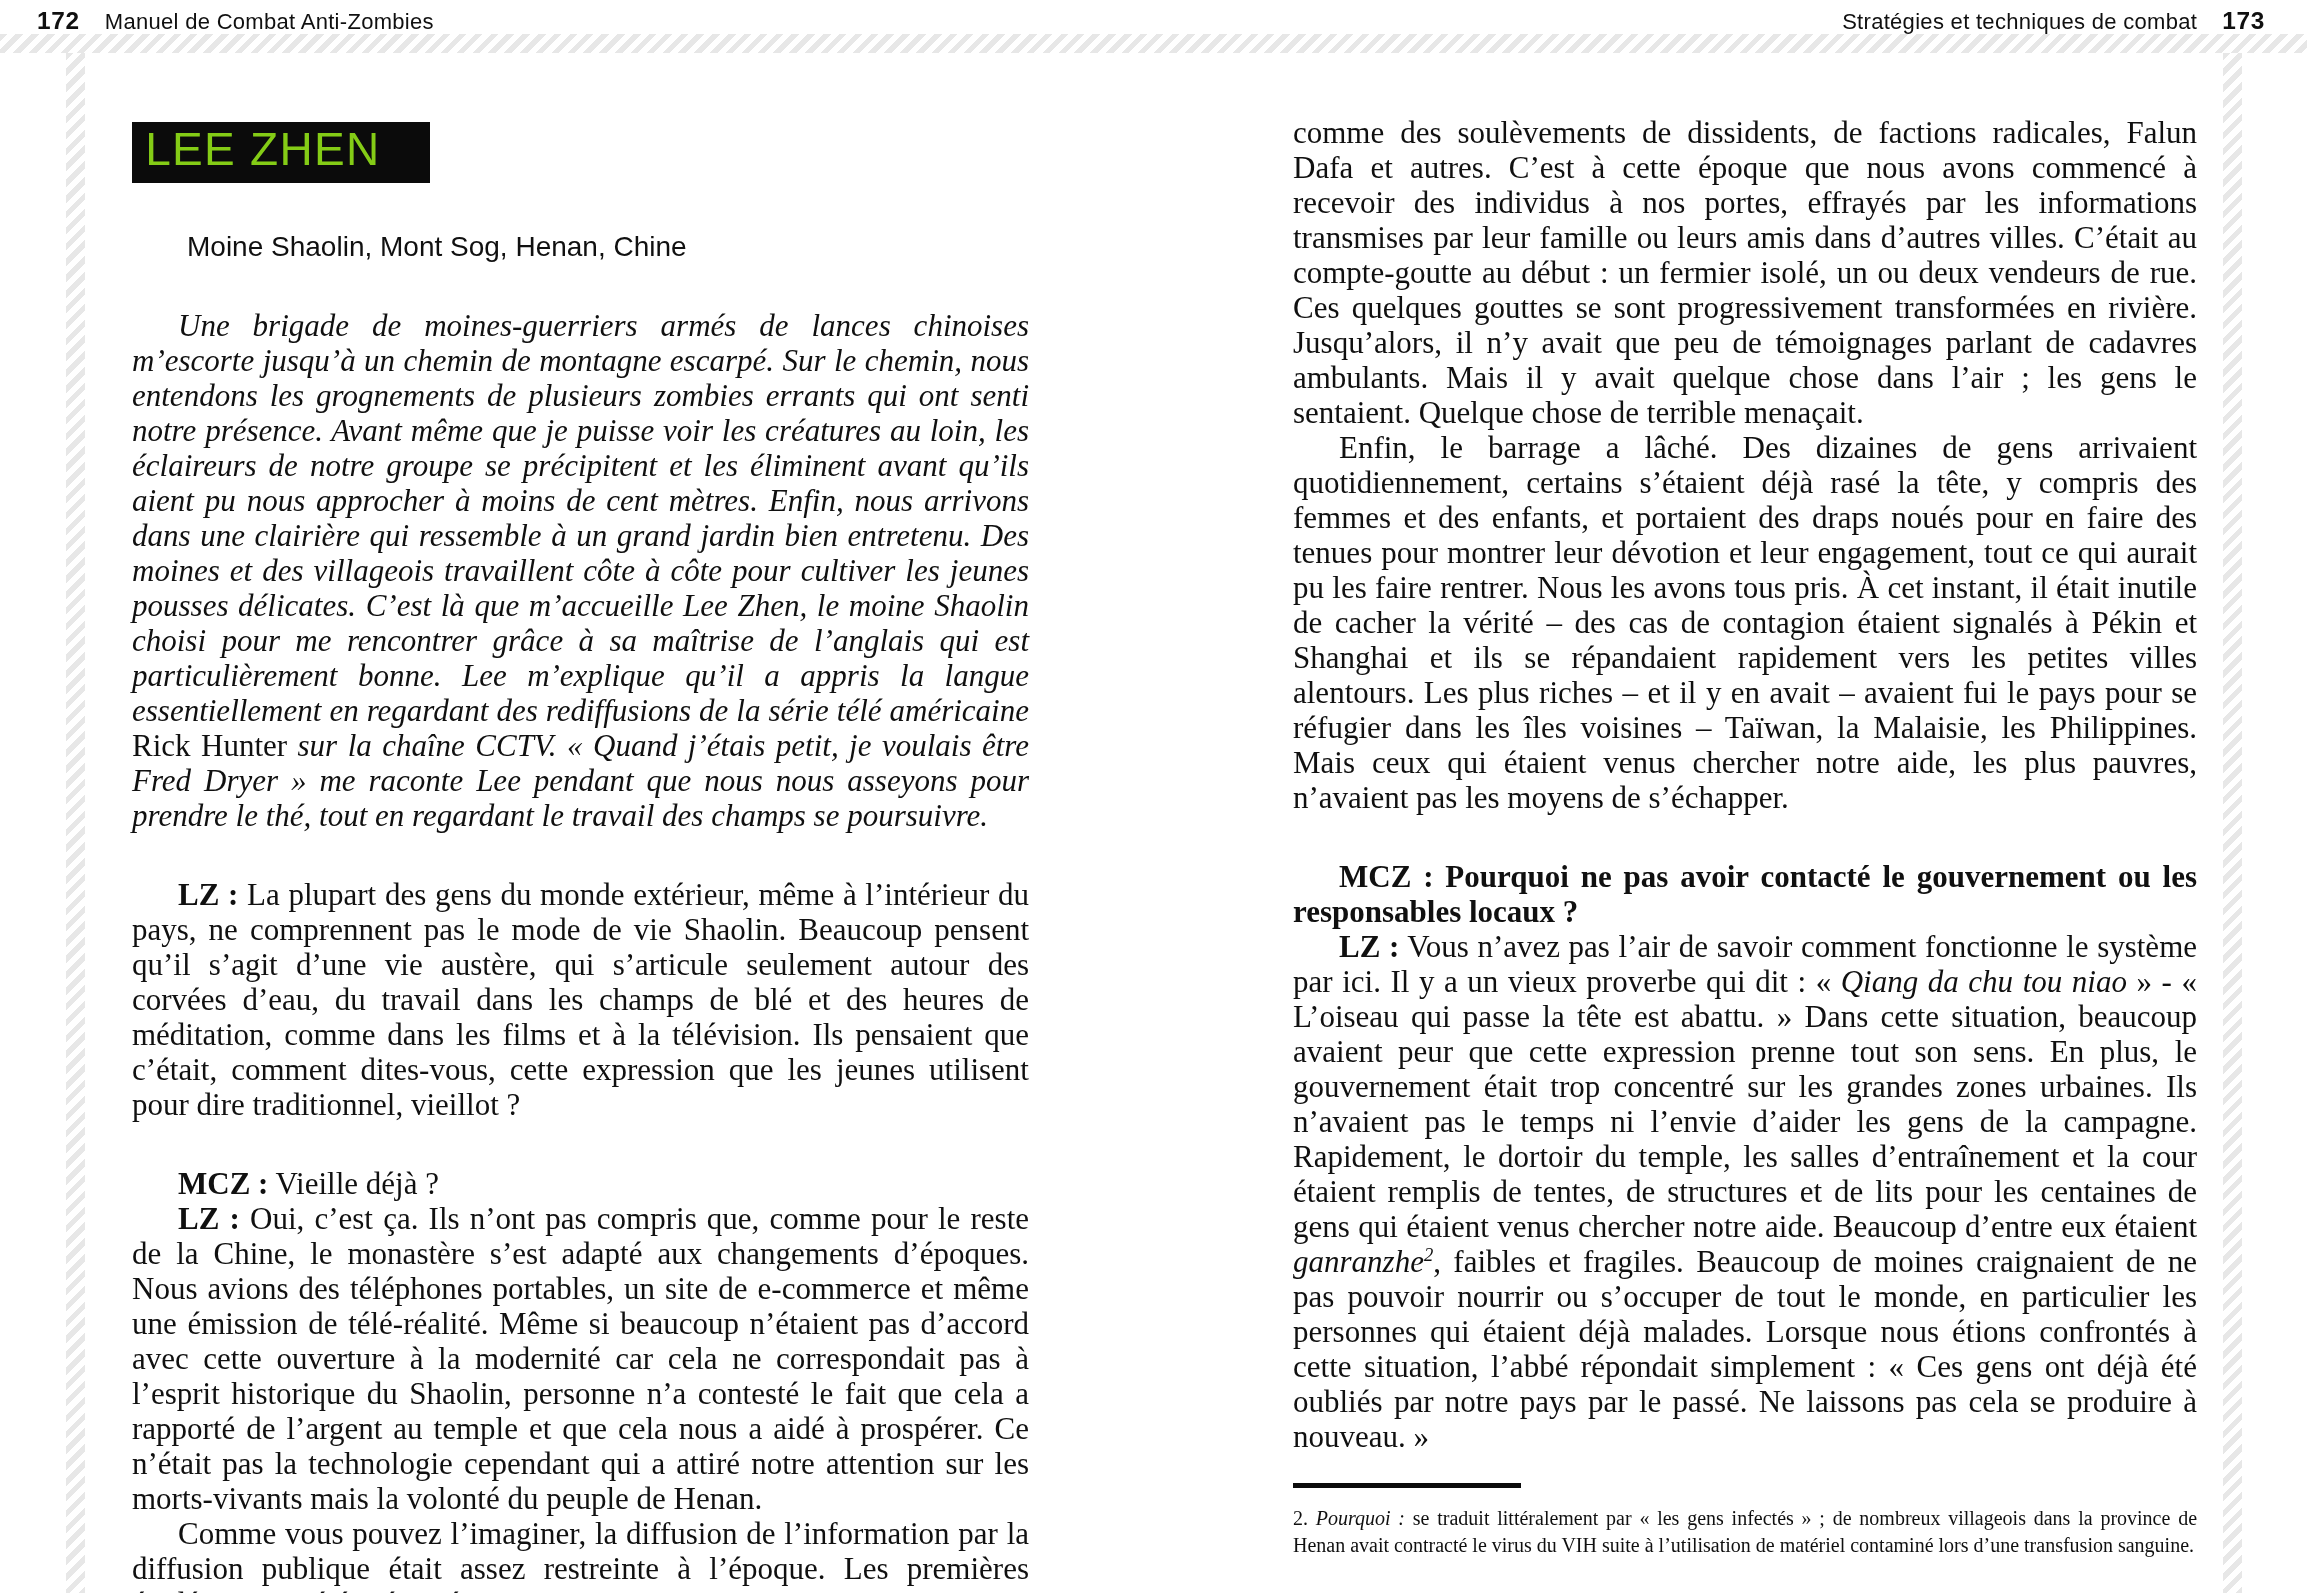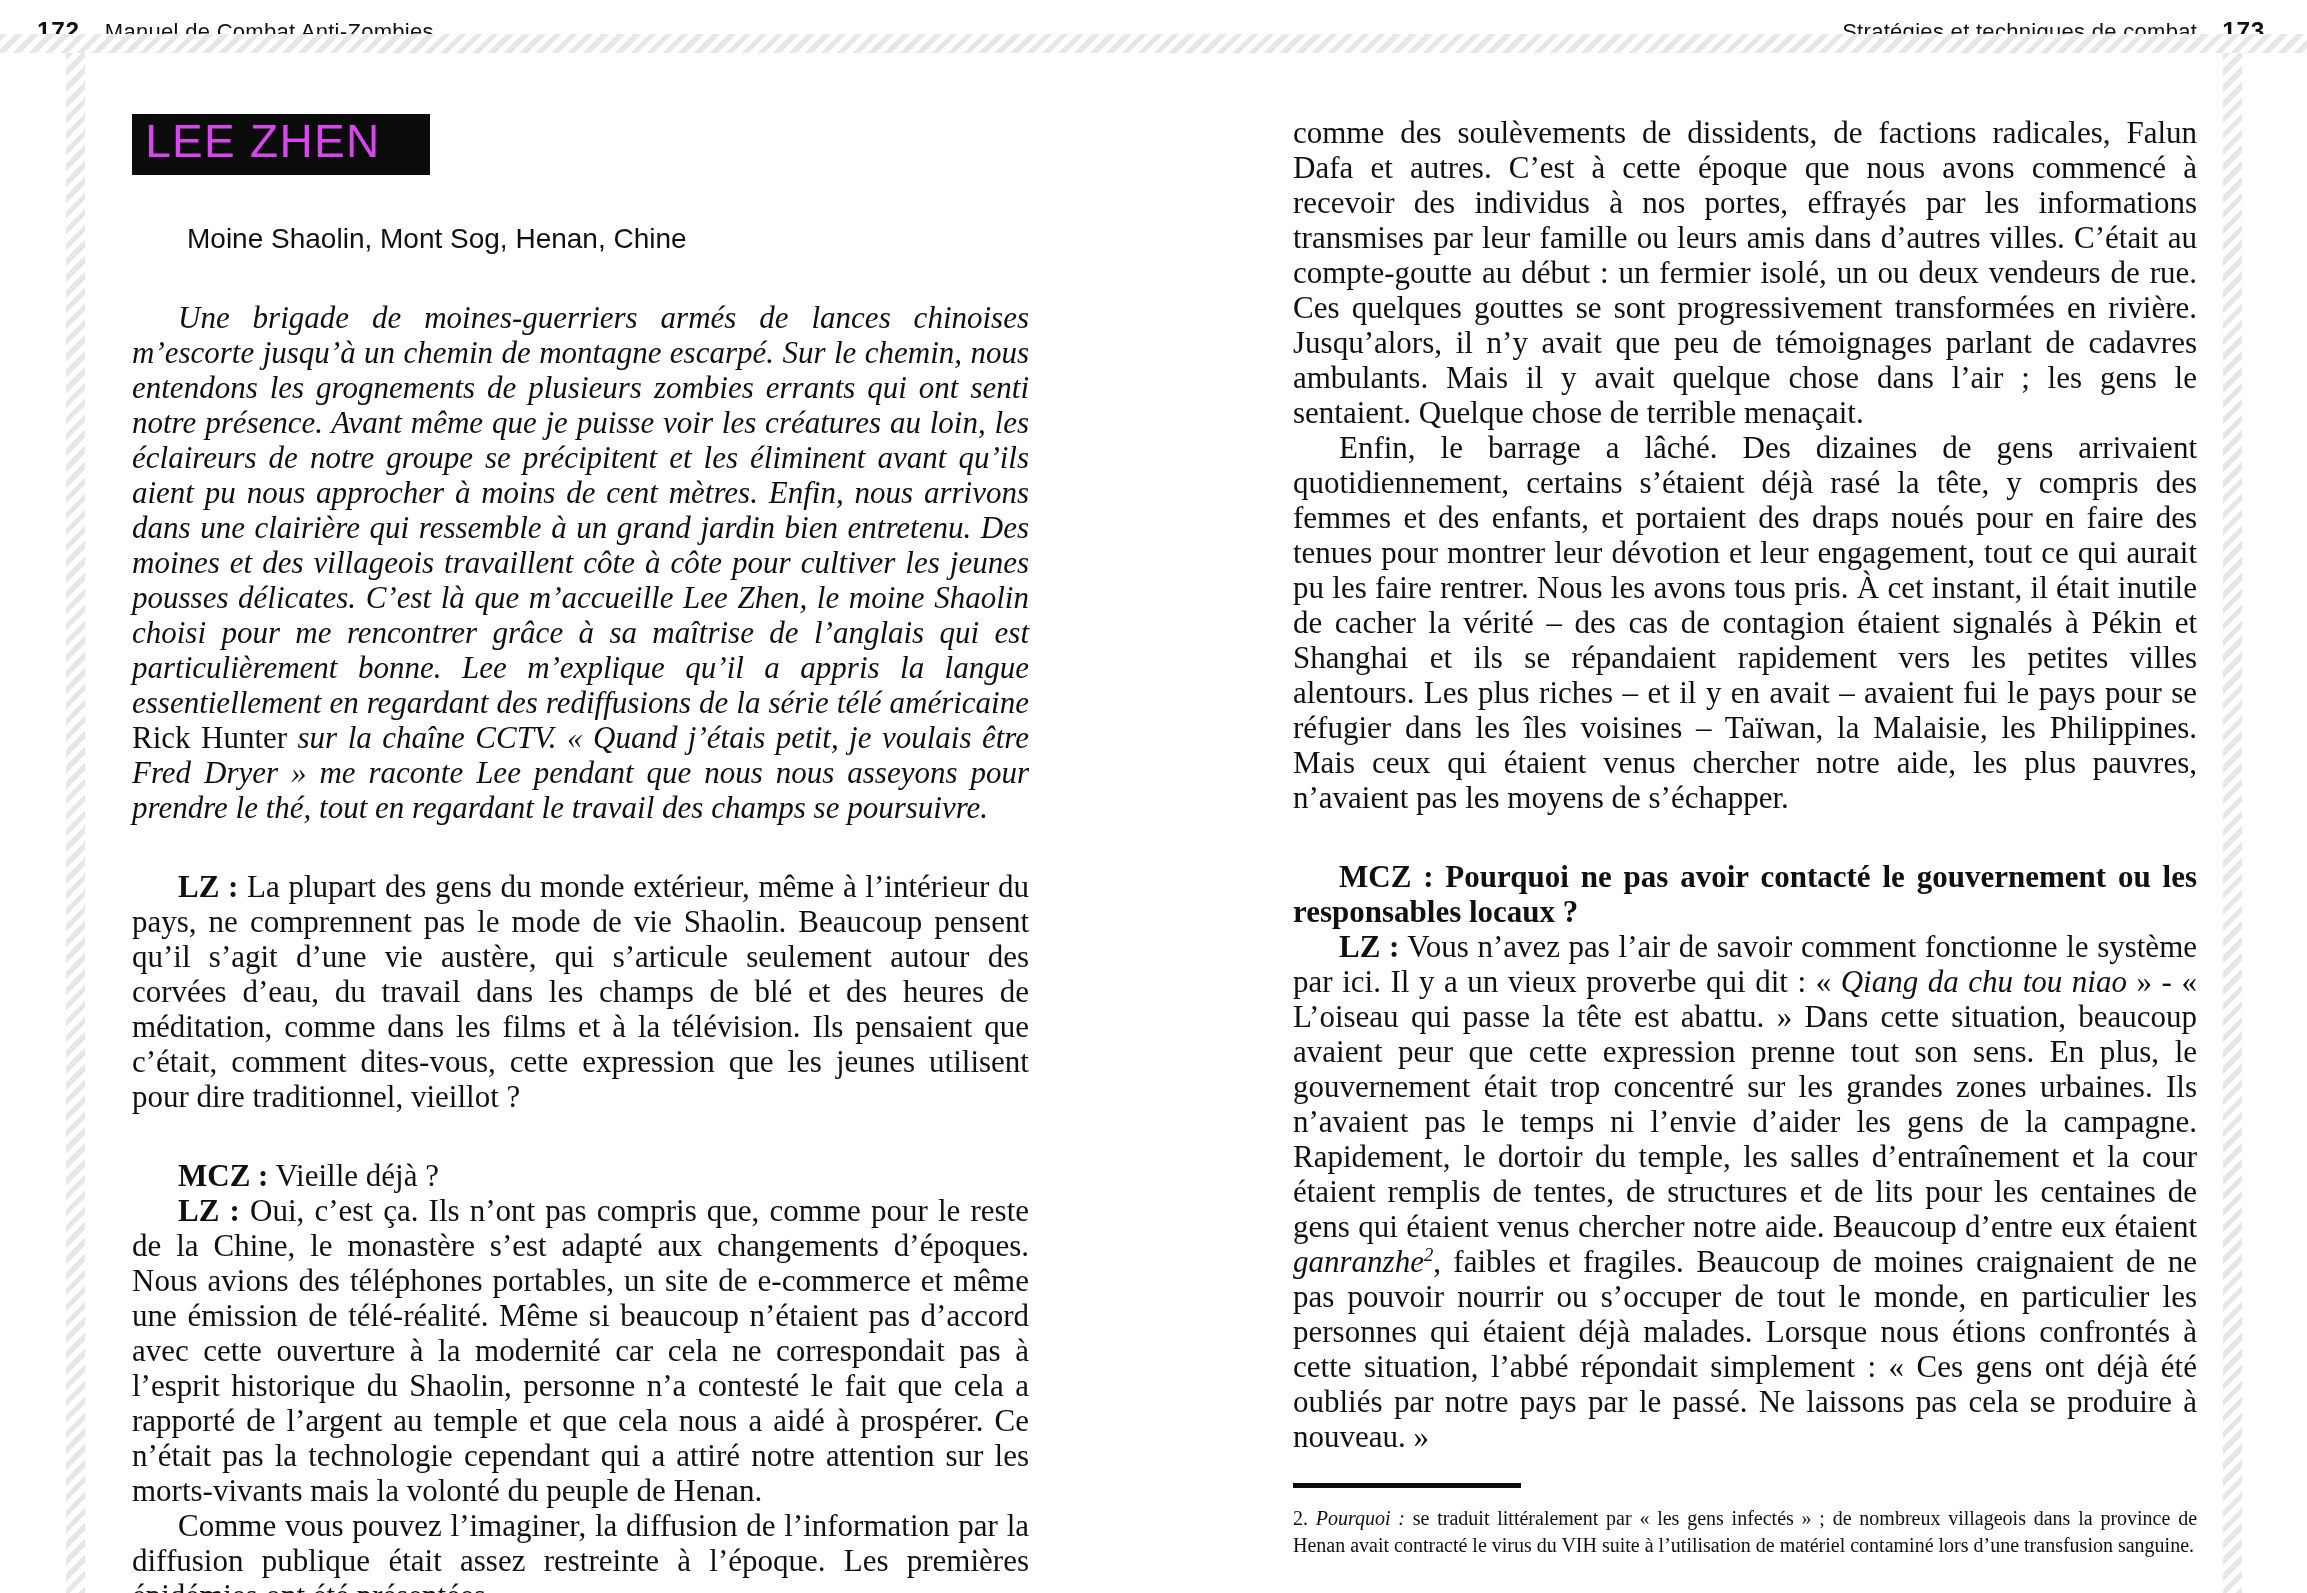--- a/index.html
+++ b/index.html
@@ -9,21 +9,21 @@
     height: 1594px;
     background: #ffffff;
     font-family: "Liberation Serif", serif;
     color: #101010;
     overflow: hidden;
   }
   .spread { position: relative; width: 2307px; height: 1594px; }
 
   
   .running-head {
-    position: absolute; top: 17px;
+    position: absolute; top: 7px;
     font-family: "Liberation Sans", sans-serif;
     font-size: 22px; display: flex; gap: 25px; align-items: baseline;
     white-space: nowrap;
   }
   .running-head.left  { left: 37px; }
   .running-head.right { right: 42px; }
   .pagenum { font-weight: 800; font-size: 24.4px; letter-spacing: 0.7px; }
   .head-title { font-weight: 500; letter-spacing: 0.3px; }
 
   
@@ -43,23 +43,23 @@
   
   .combat-title { margin: 0; font-family: "Liberation Sans", sans-serif; font-weight: 400; }
   .title-line1 {
     display: block; box-sizing: border-box; width: 858px;
     background: #0b0b0b; color: #c8c8c8;
     font-size: 64px; line-height: 1.02; letter-spacing: 1.3px;
     padding: 6.6px 13.2px 12px 13.2px; white-space: nowrap;
   }
   .title-line2 {
     display: block; box-sizing: border-box; width: 298px;
-    background: #0b0b0b; color: #d946ef;
+    background: #0b0b0b; color: #84cc16;
     font-size: 46px; line-height: 1.0; letter-spacing: 1.3px;
-    padding: 4px 13.2px 10.6px 13.2px; margin-top: 2px; white-space: nowrap;
+    padding: 4px 13.2px 10.6px 13.2px; margin-top: 10px; white-space: nowrap;
   }
 
   .subtitle {
     margin: 48px 0 0 55px;
     font-family: "Liberation Sans", sans-serif;
     font-size: 28px; font-weight: 400;
   }
 
   
   .body-text {

